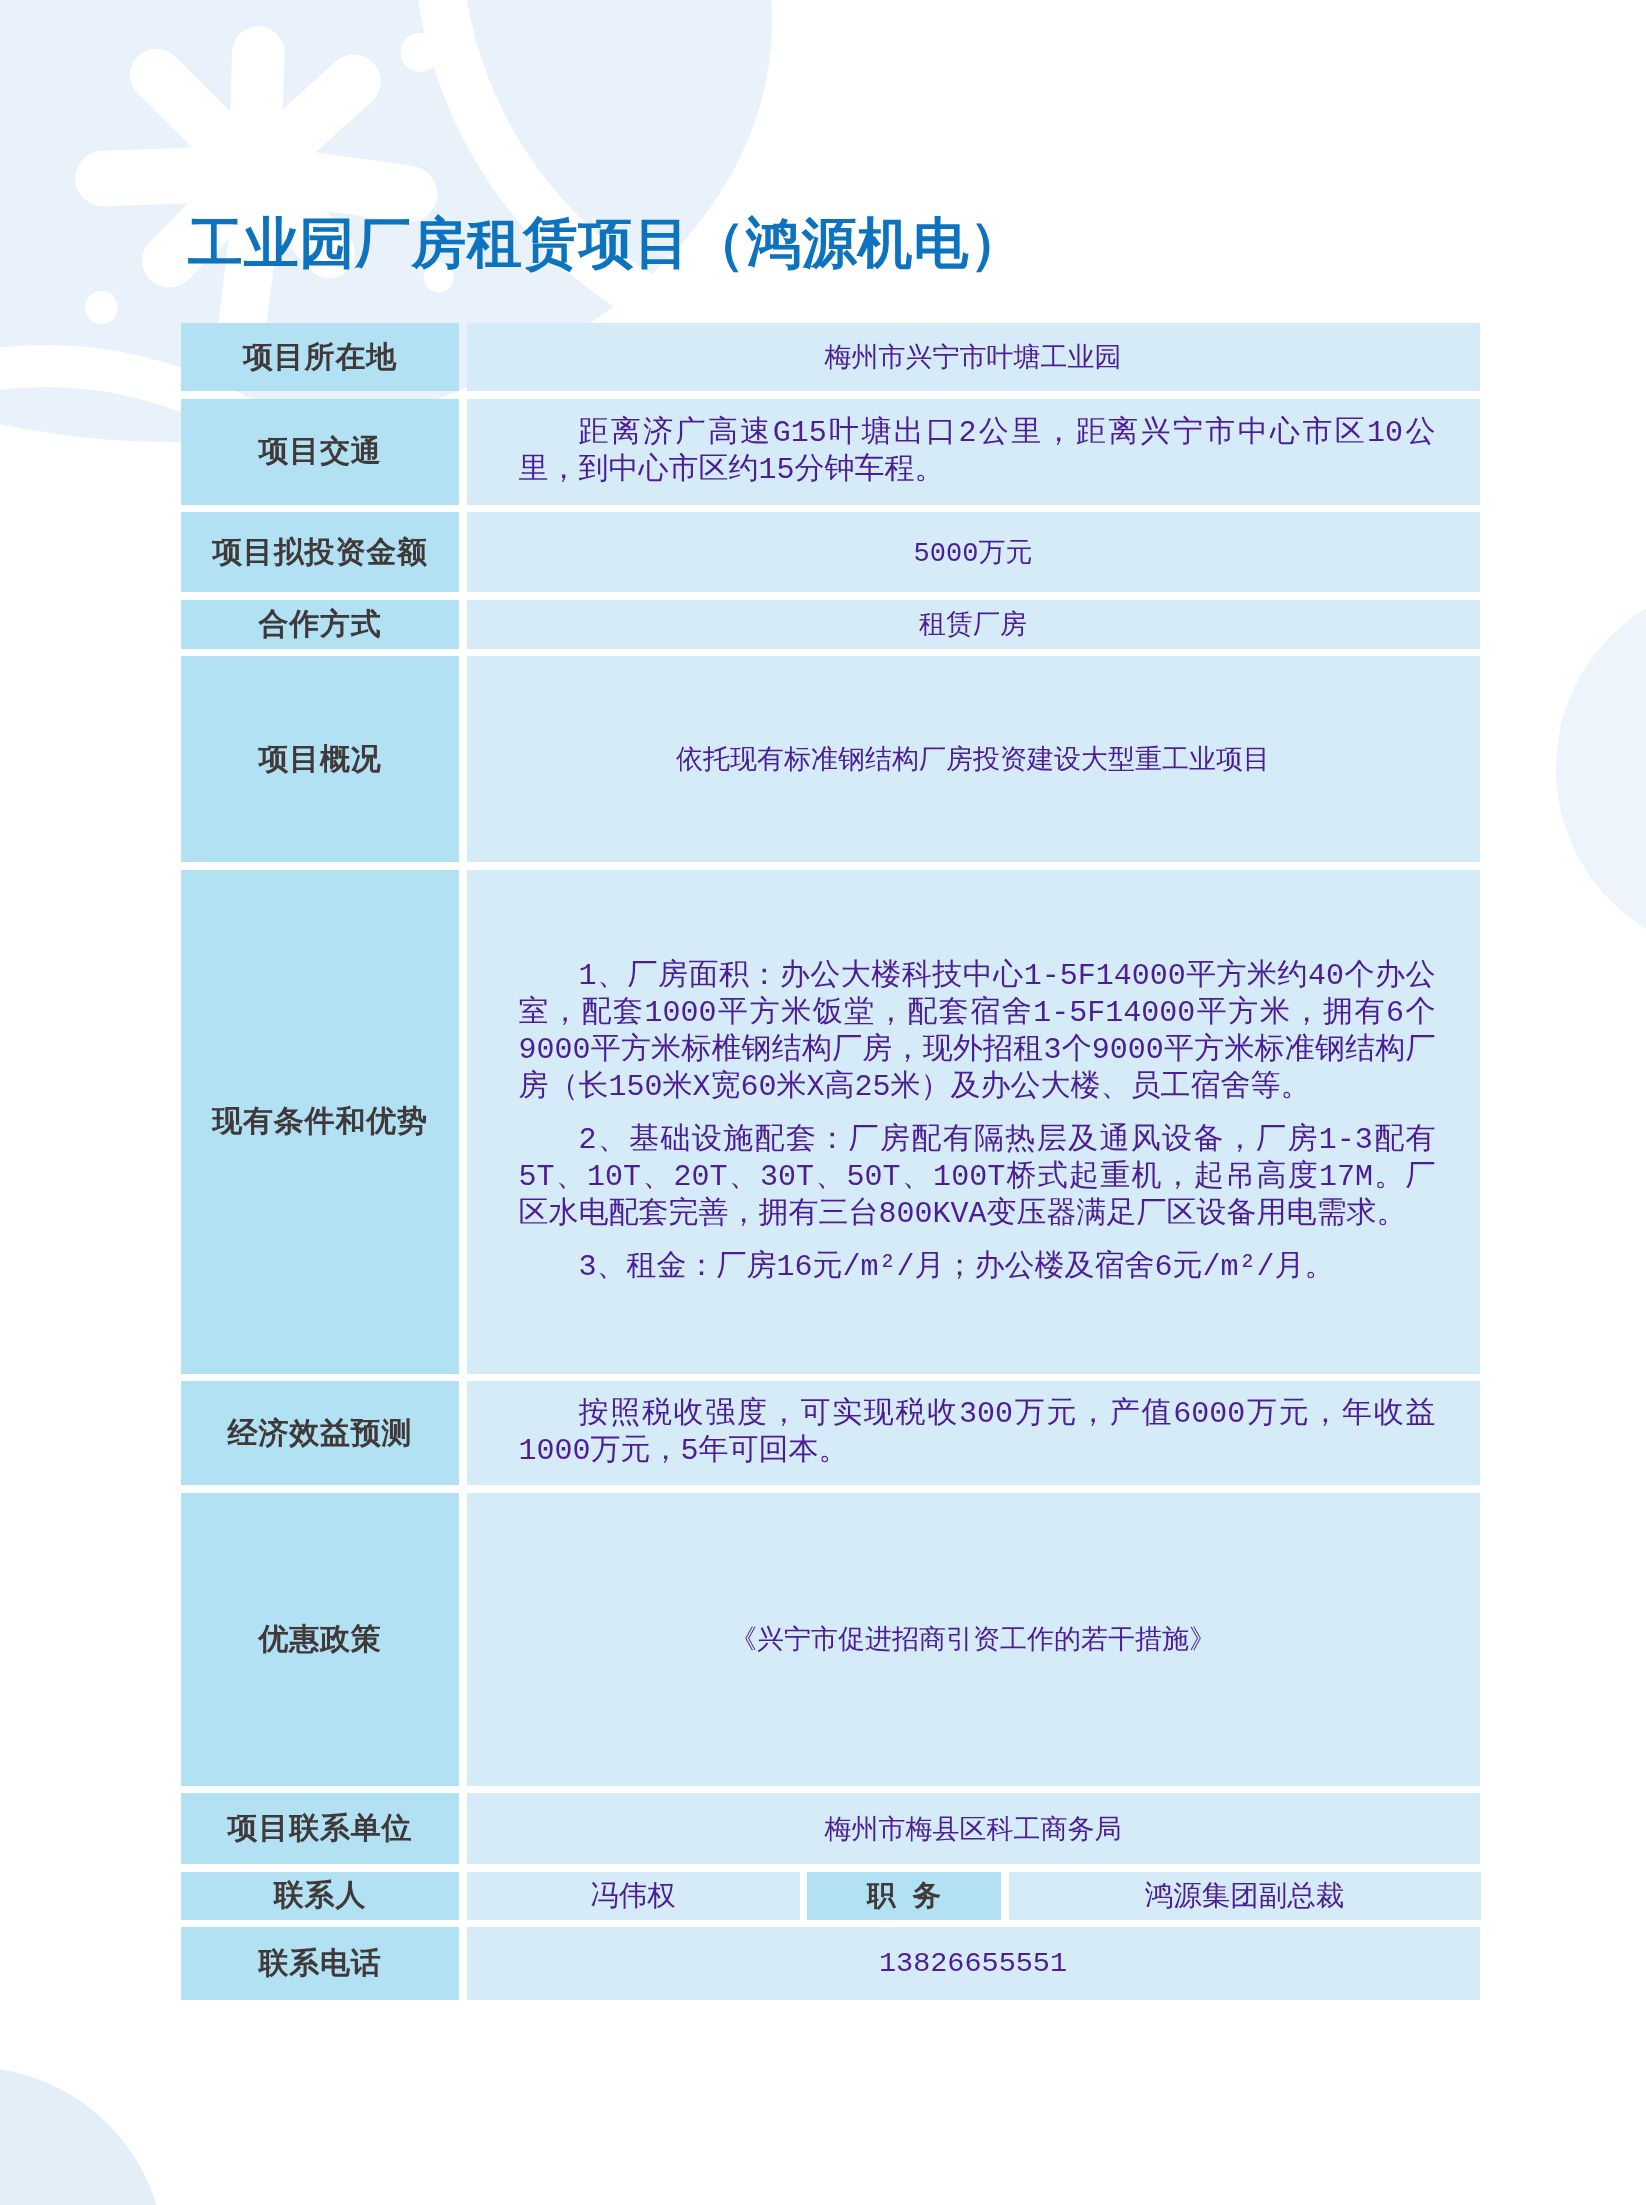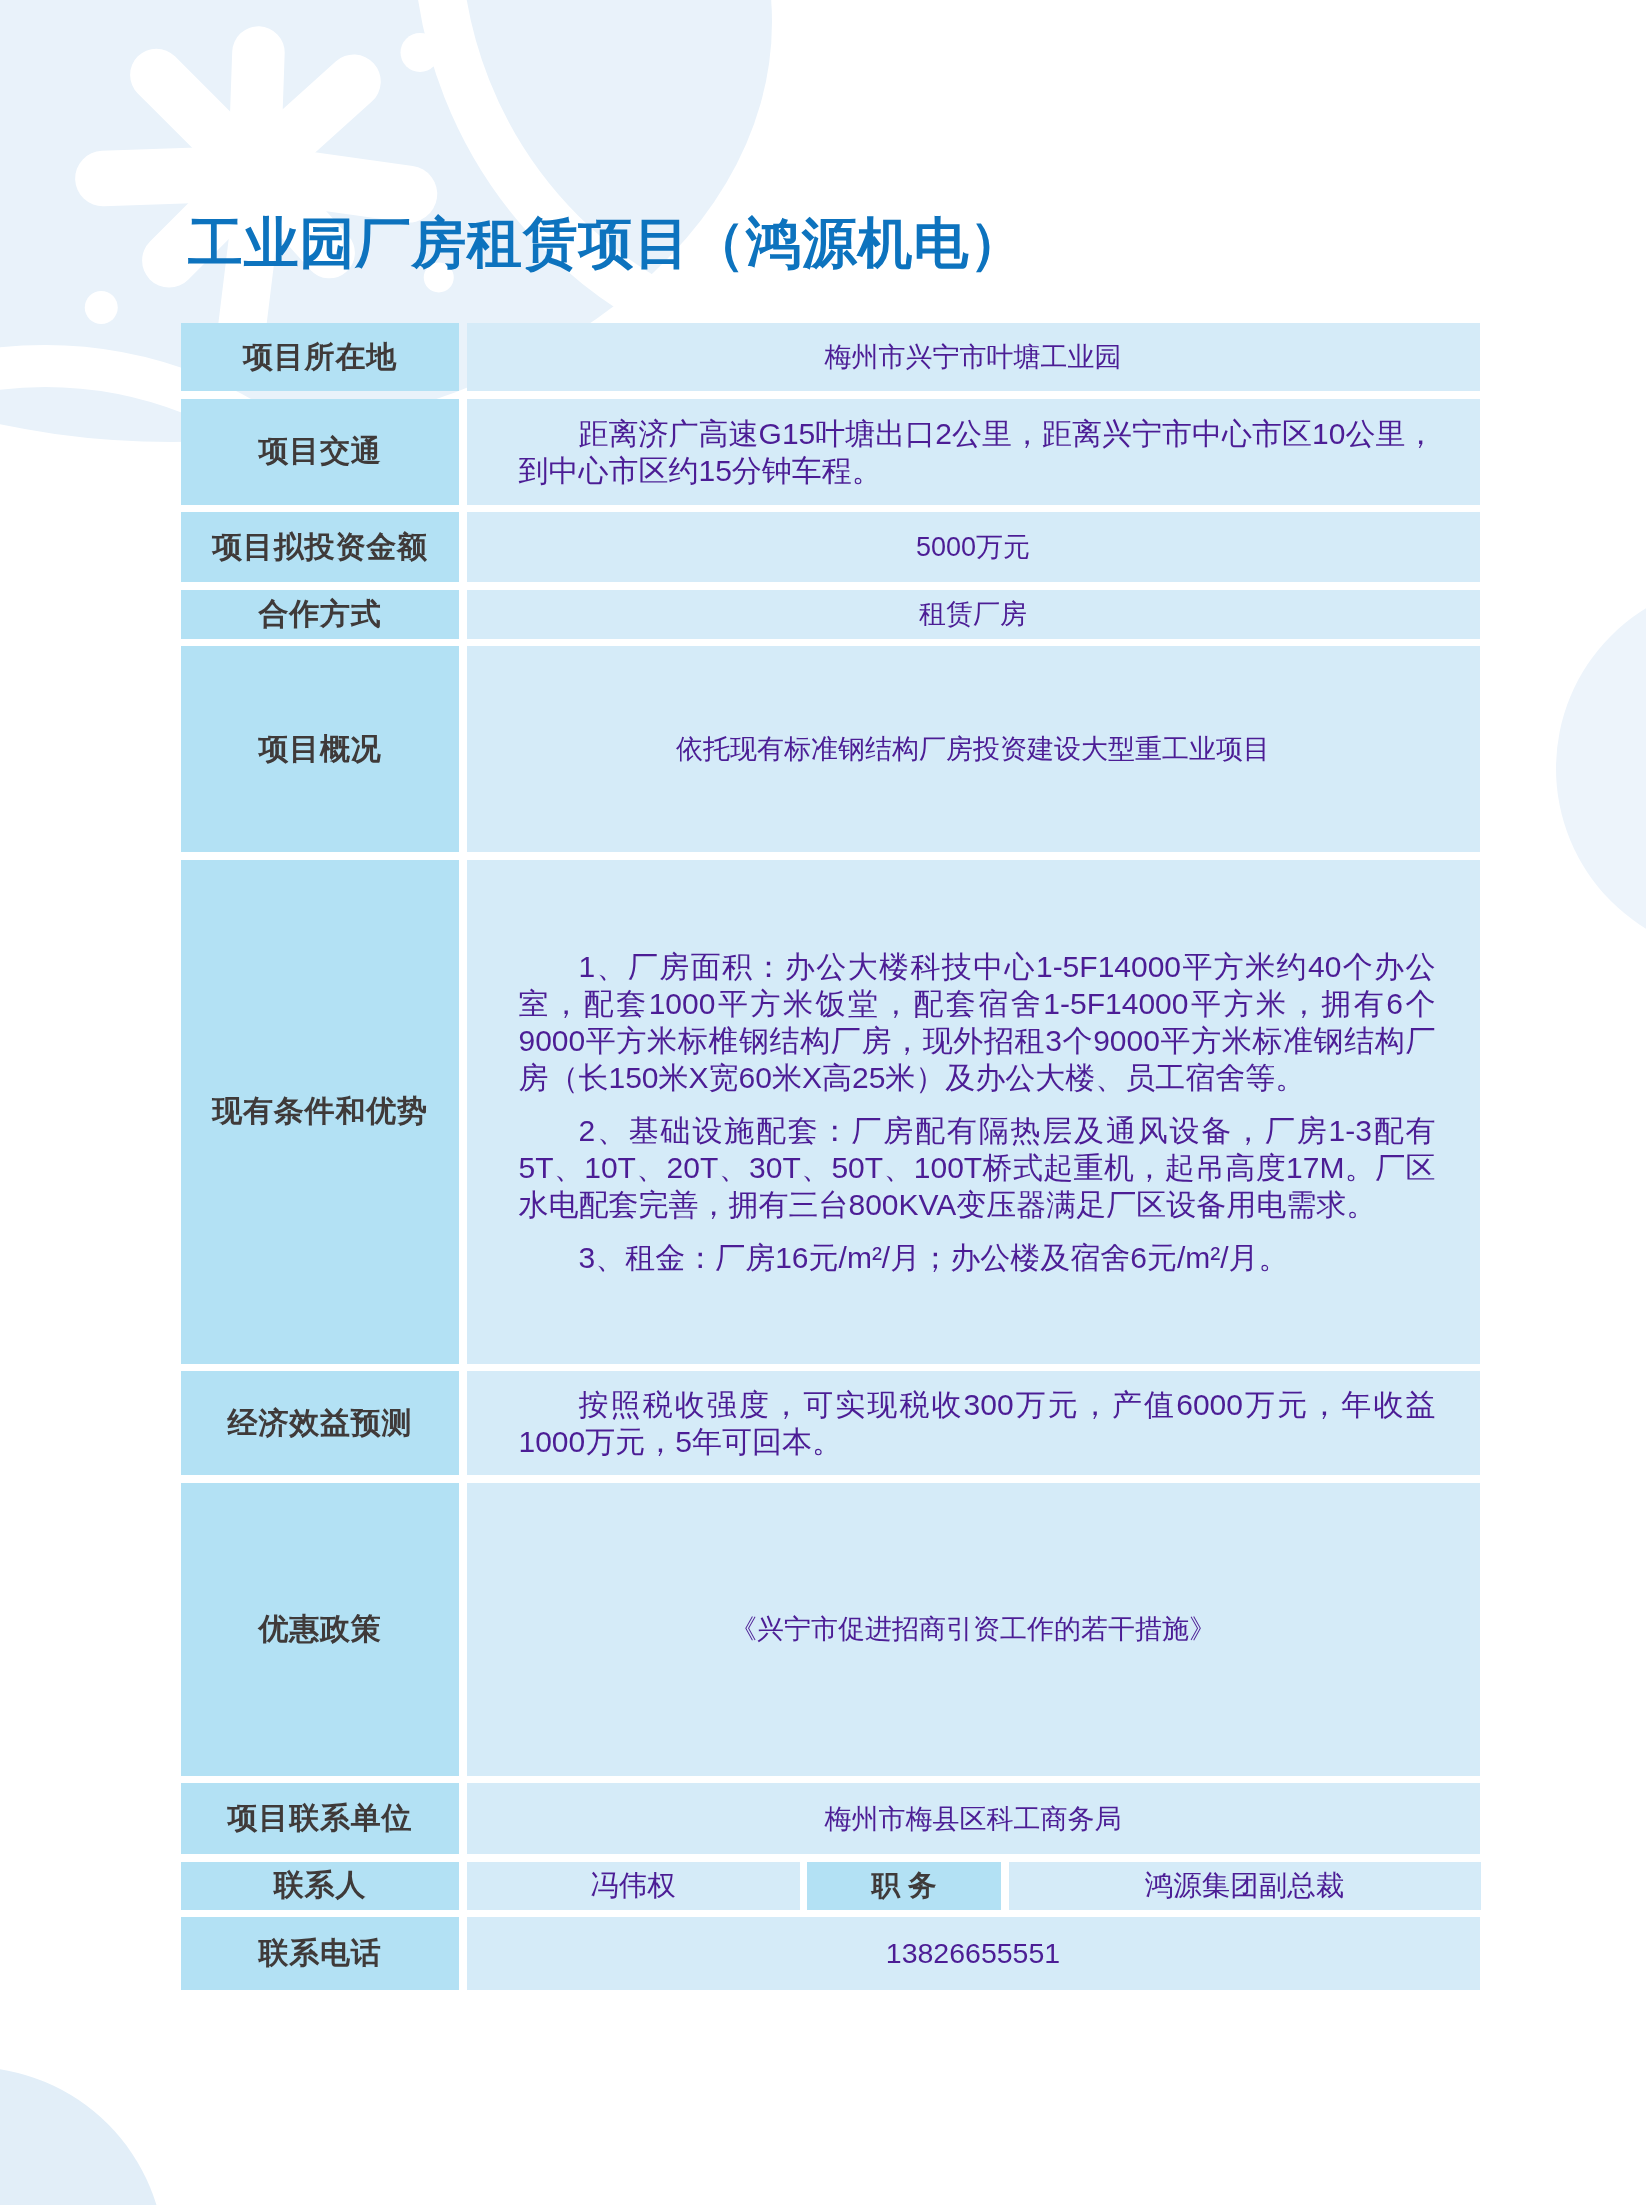--- a/index.html
+++ b/index.html
@@ -22,21 +22,21 @@
     position:absolute;left:188px;top:207px;z-index:5;
     font-size:55px;font-weight:bold;letter-spacing:0.8px;color:#0d73be;white-space:nowrap;
   }
   
   .info-table{
     position:absolute;left:181px;top:323px;width:1299px;z-index:5;
     display:flex;flex-direction:column;gap:7.5px;background:transparent;
   }
   .row{display:grid;grid-template-columns:278px 1013px;gap:7.5px;}
   .row.r-contact{grid-template-columns:278px 333px 194px 472px;}
-  .cell{display:flex;align-items:center;justify-content:center;box-sizing:border-box;}
+  .cell{display:flex;align-items:center;justify-content:center;box-sizing:border-box;font-family:Liberation Mono, monospace;}
   .lbl{
     background:#b3e1f4;font-weight:bold;font-size:30px;color:#3f3a39;
     text-align:center;letter-spacing:0.8px;
   }
   .val{background:#d5ebf8;font-size:27px;color:#4c1d95;}
   .val.center{justify-content:center;text-align:center;}
   .val.para{
     flex-direction:column;align-items:stretch;justify-content:center;
     padding:0 36px 0 44px;text-align:justify;
   }
@@ -81,21 +81,21 @@
       <div class="cell val center">梅州市兴宁市叶塘工业园</div>
     </div>
 
     <div class="row" style="height:106px">
       <div class="cell lbl">项目交通</div>
       <div class="cell val para">
         <p>距离济广高速G15叶塘出口2公里，距离兴宁市中心市区10公里，到中心市区约15分钟车程。</p>
       </div>
     </div>
 
-    <div class="row" style="height:70px">
+    <div class="row" style="height:80px">
       <div class="cell lbl">项目拟投资金额</div>
       <div class="cell val center">5000万元</div>
     </div>
 
     <div class="row" style="height:49px">
       <div class="cell lbl">合作方式</div>
       <div class="cell val center">租赁厂房</div>
     </div>
 
     <div class="row" style="height:206px">

